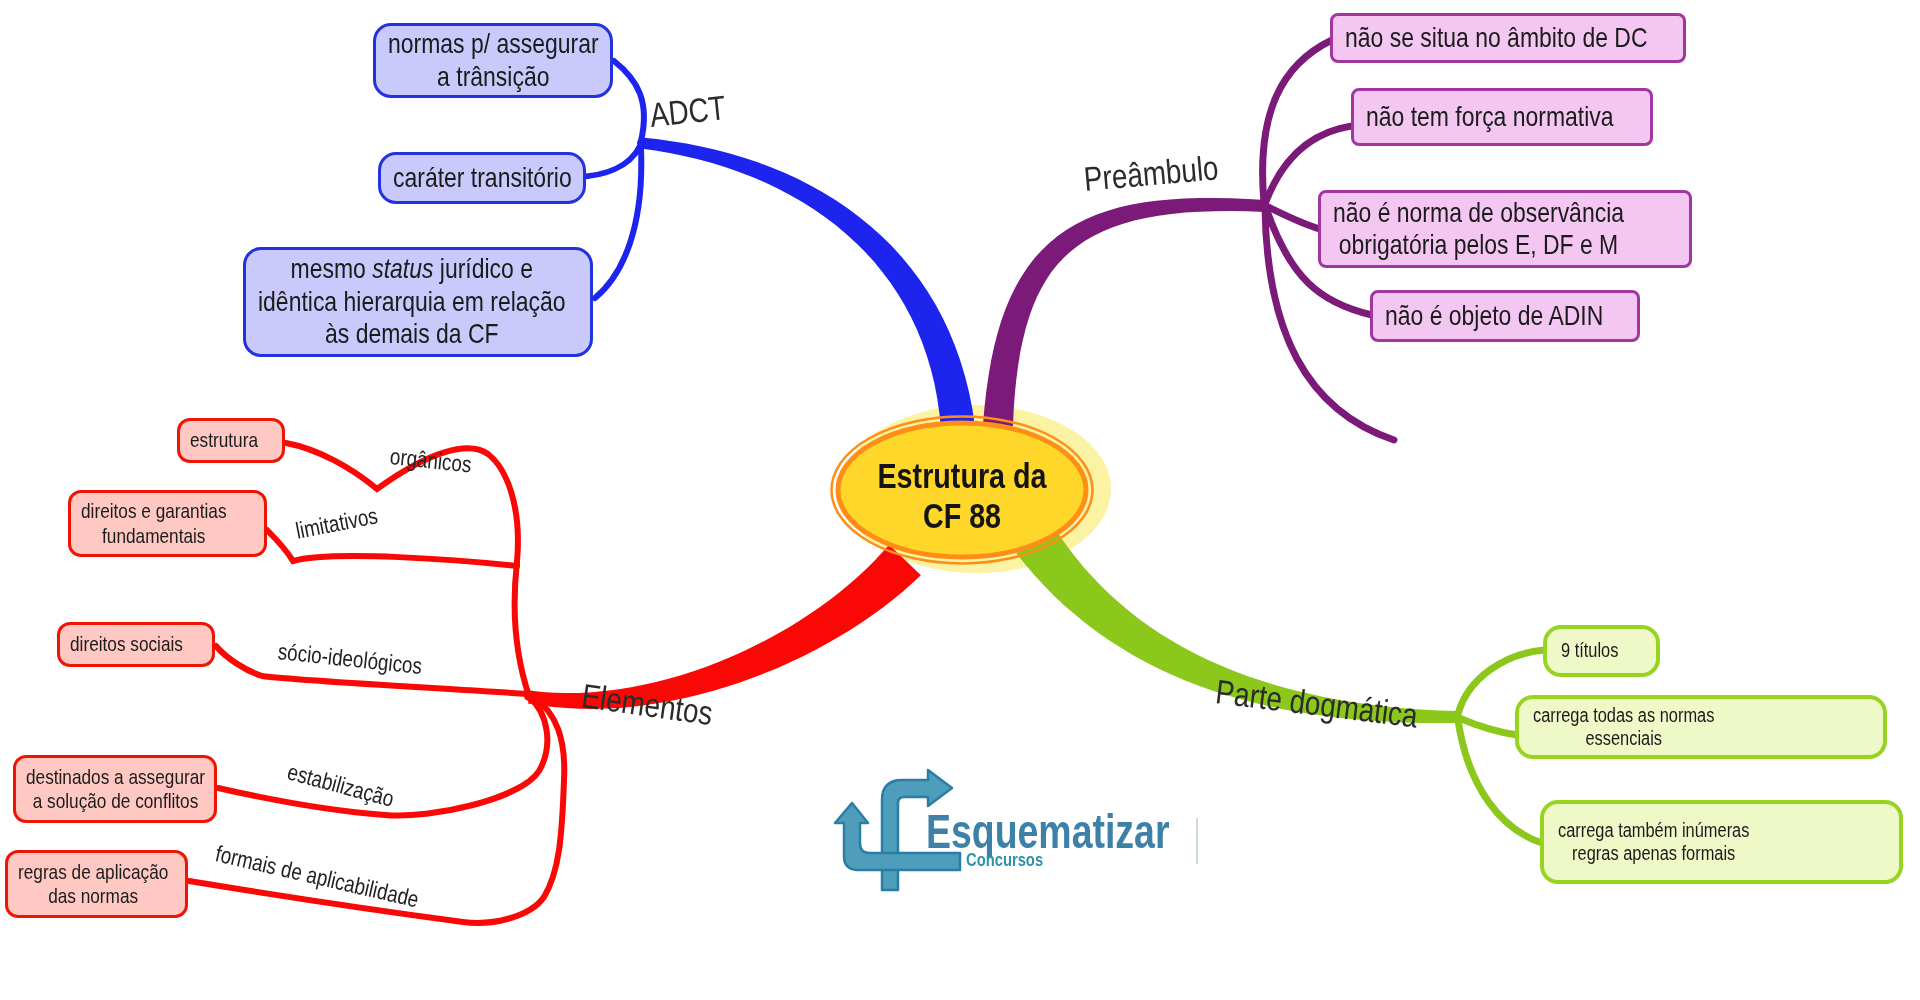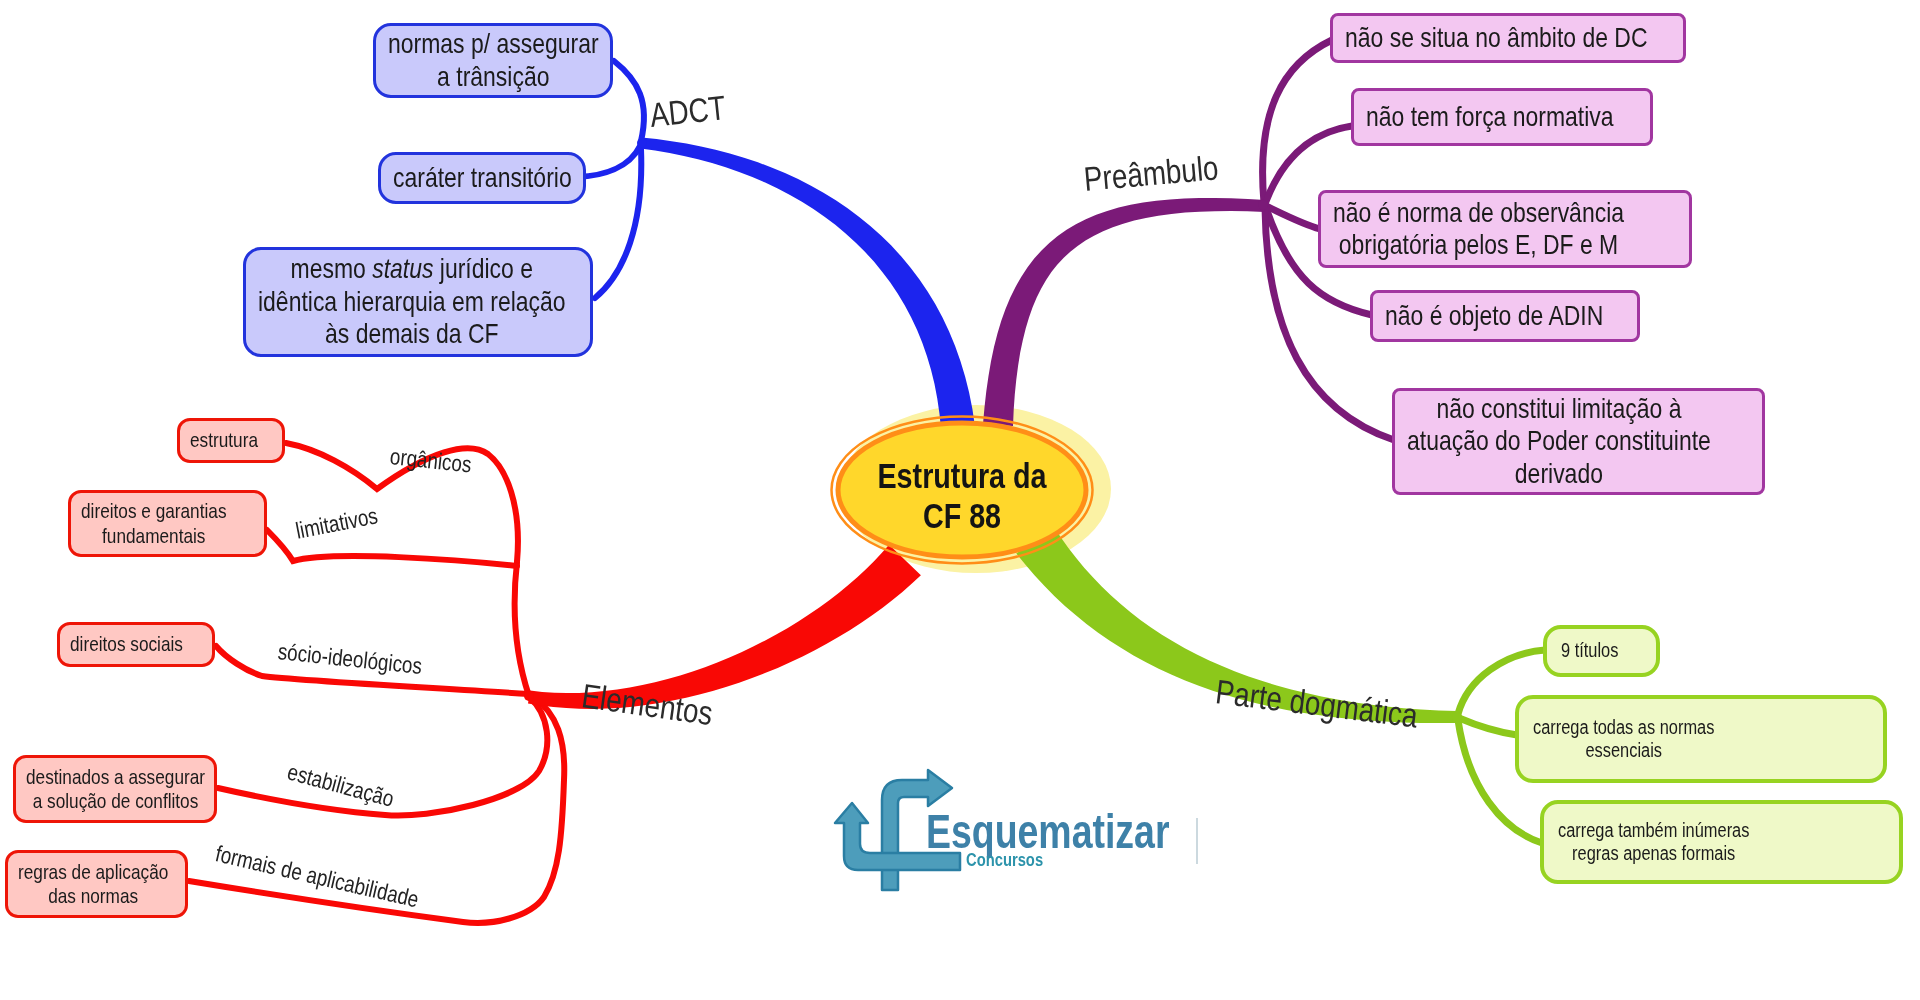--- a/index.html
+++ b/index.html
@@ -118,25 +118,20 @@
   <div class="node node-purple" style="left:1351px;top:88px;width:302px;height:58px;">
       <div class="tx">não tem força normativa</div>
     </div>
   <div class="node node-purple" style="left:1318px;top:190px;width:374px;height:78px;">
       <div class="tx">não é norma de observância
 obrigatória pelos E, DF e M</div>
     </div>
   <div class="node node-purple" style="left:1370px;top:290px;width:270px;height:52px;">
       <div class="tx">não é objeto de ADIN</div>
     </div>
-  <div class="node node-purple" style="left:1392px;top:388px;width:373px;height:107px;">
-      <div class="tx">não constitui limitação à
-atuação do Poder constituinte
-derivado</div>
-    </div>
 
   <div class="node node-red" style="left:177px;top:418px;width:108px;height:45px;">
       <div class="tx">estrutura</div>
     </div>
   <div class="node node-red" style="left:68px;top:490px;width:199px;height:67px;">
       <div class="tx">direitos e garantias
 fundamentais</div>
     </div>
   <div class="node node-red" style="left:57px;top:622px;width:158px;height:45px;">
       <div class="tx">direitos sociais</div>
@@ -146,21 +141,21 @@
 a solução de conflitos</div>
     </div>
   <div class="node node-red" style="left:5px;top:850px;width:183px;height:68px;">
       <div class="tx">regras de aplicação
 das normas</div>
     </div>
 
   <div class="node node-green" style="left:1543px;top:625px;width:117px;height:52px;">
       <div class="tx">9 títulos</div>
     </div>
-  <div class="node node-green" style="left:1515px;top:695px;width:372px;height:88px;">
+  <div class="node node-green" style="left:1515px;top:695px;width:372px;height:64px;">
       <div class="tx">carrega todas as normas
 essenciais</div>
     </div>
   <div class="node node-green" style="left:1540px;top:800px;width:363px;height:84px;">
       <div class="tx">carrega também inúmeras
 regras apenas formais</div>
     </div>
 
   <div class="logo-title">Esquematizar</div>
   <div class="logo-sub">Concursos</div>

